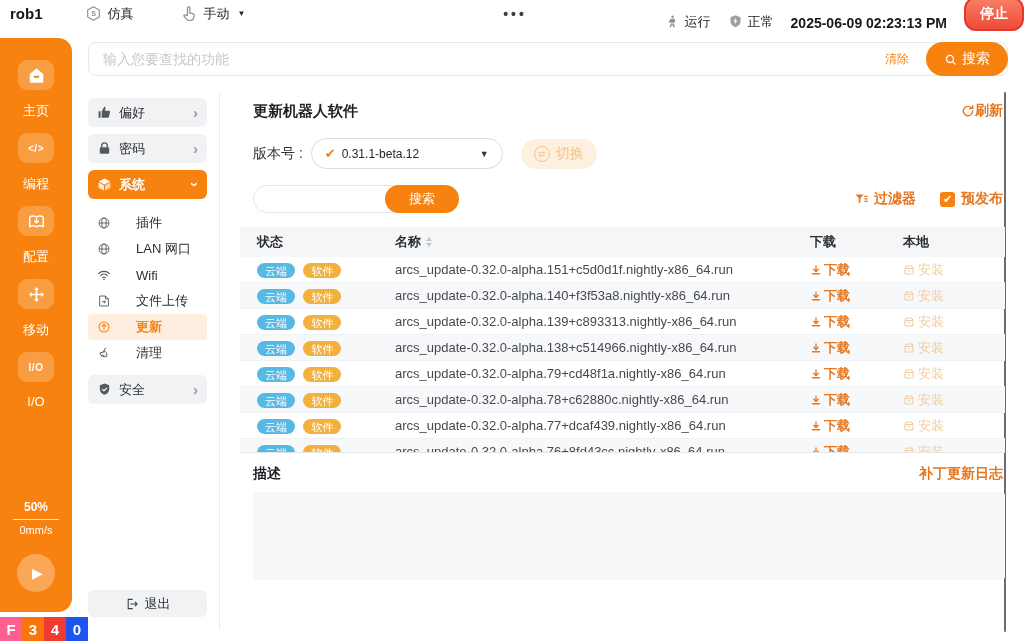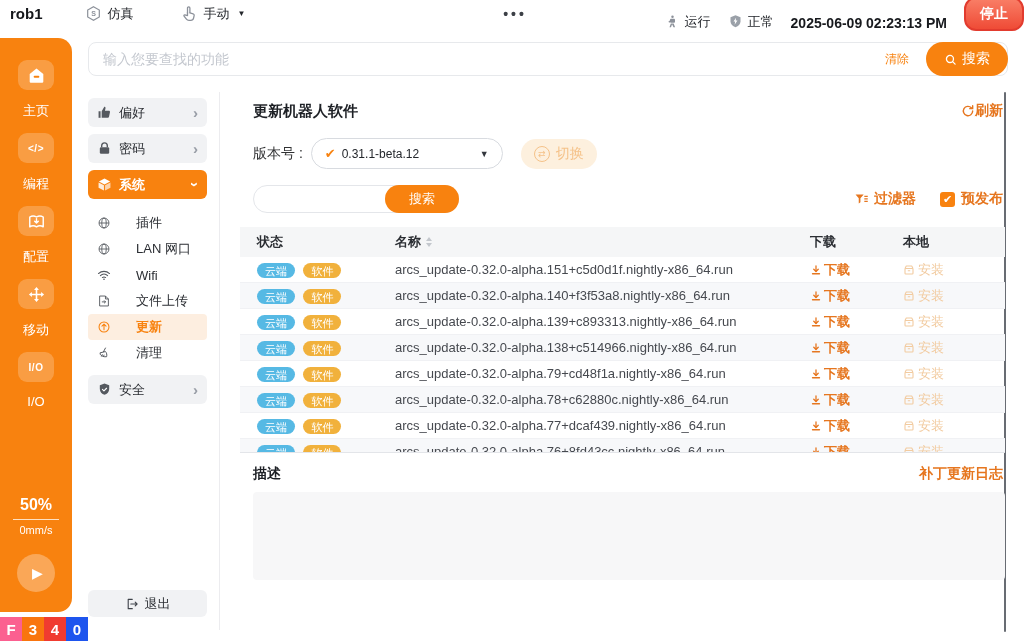--- a/index.html
+++ b/index.html
@@ -32,21 +32,21 @@
   .rail { position:absolute; left:0; top:38px; width:72px; height:574px;
     background:#f8820f; border-radius:0 14px 14px 0; display:flex; flex-direction:column;
     align-items:center; padding-top:22px; }
   .rail-item { display:flex; flex-direction:column; align-items:center;
     margin-bottom:13px; cursor:pointer; }
   .rail-tile { width:36px; height:30px; border-radius:9px; background:rgba(255,255,255,.22);
     display:flex; align-items:center; justify-content:center; color:#fff; }
   .rail-tile .txt-ico { font-size:10px; font-weight:bold; letter-spacing:.5px; }
   .rail-label { font-size:13px; color:#fff; margin-top:12px; }
   .speed { margin-top:auto; text-align:center; color:#fff; }
-  .speed-pct { font-size:16px; font-weight:bold; }
+  .speed-pct { font-size:12px; font-weight:bold; }
   .speed-line { width:46px; height:1px; background:rgba(255,255,255,.75); margin:5px auto 4px; }
   .speed-rate { font-size:11px; }
   .play-btn { width:38px; height:38px; border-radius:50%; background:rgba(255,255,255,.30);
     display:flex; align-items:center; justify-content:center; color:#fff; font-size:14px;
     margin:18px 0 20px; cursor:pointer; padding-left:3px; }
 
   
   .inds { position:absolute; left:0; top:617px; display:flex; }
   .ind { width:22px; height:24px; display:flex; align-items:center; justify-content:center;
     color:#fff; font-weight:bold; font-size:15px; }

